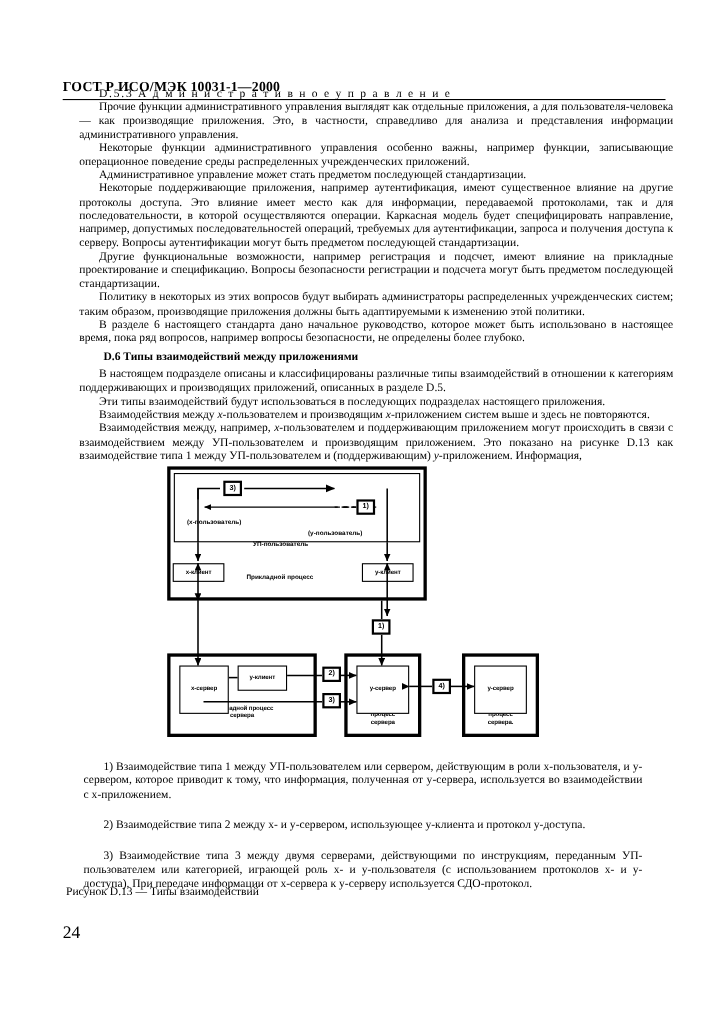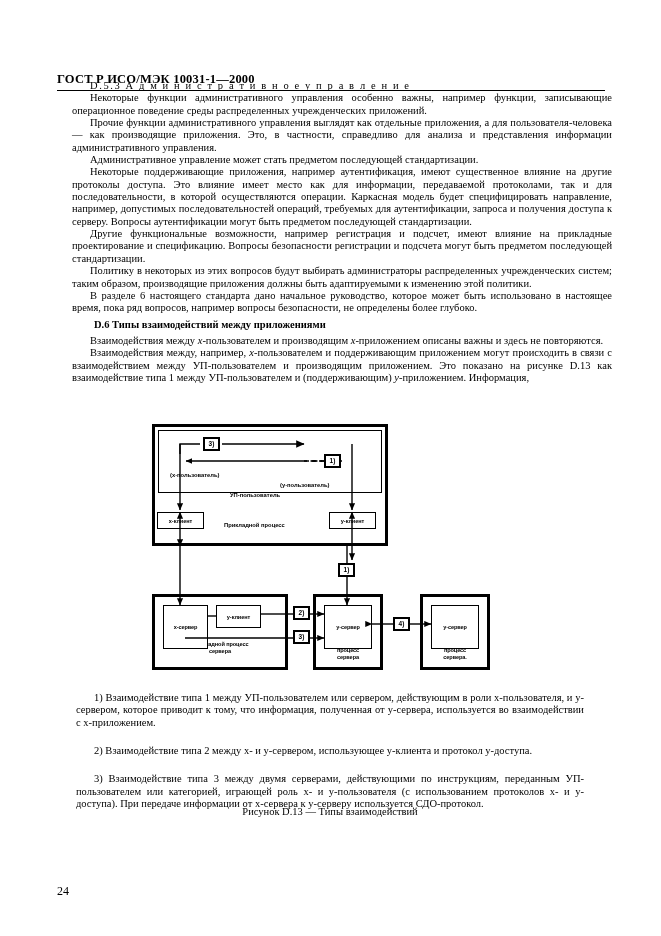--- a/index.html
+++ b/index.html
@@ -185,54 +185,56 @@
     line-height: 12.35px;
     text-align: justify;
     text-indent: 18px;
   }
 
   .fig-caption {
     position: absolute;
     left: 60px;
     top: 806px;
     width: 540px;
-    text-align: center;
+    text-align: left;
     font-size: 10.5px;
   }
 
   .page-number {
     position: absolute;
     left: 57px;
-    top: 884px;
-    font-size: 12px;
+    top: 840px;
+    font-size: 16px;
   }
 </style>
 </head>
 <body>
 
 <div class="page">
 
   <div class="header">
     <div class="header-title">ГОСТ Р ИСО/МЭК 10031-1—2000</div>
     <div class="header-rule"></div>
   </div>
 
   <div class="body-col">
 
     <p class="heading-sp">D.5.3  А д м и н и с т р а т и в н о е   у п р а в л е н и е</p>
+    <p class="para">Прочие функции административного управления выглядят как отдельные приложения, а для пользователя-человека — как производящие приложения. Это, в частности, справедливо для анализа и представления информации административного управления.</p>
     <p class="para">Некоторые функции административного управления особенно важны, например функции, записывающие операционное поведение среды распределенных учрежденческих приложений.</p>
-    <p class="para">Прочие функции административного управления выглядят как отдельные приложения, а для пользователя-человека — как производящие приложения. Это, в частности, справедливо для анализа и представления информации административного управления.</p>
     <p class="para">Административное управление может стать предметом последующей стандартизации.</p>
     <p class="para">Некоторые поддерживающие приложения, например аутентификация, имеют существенное влияние на другие протоколы доступа. Это влияние имеет место как для информации, передаваемой протоколами, так и для последовательности, в которой осуществляются операции. Каркасная модель будет специфицировать направление, например, допустимых последовательностей операций, требуемых для аутентификации, запроса и получения доступа к серверу. Вопросы аутентификации могут быть предметом последующей стандартизации.</p>
     <p class="para">Другие функциональные возможности, например регистрация и подсчет, имеют влияние на прикладные проектирование и спецификацию. Вопросы безопасности регистрации и подсчета могут быть предметом последующей стандартизации.</p>
     <p class="para">Политику в некоторых из этих вопросов будут выбирать администраторы распределенных учрежденческих систем; таким образом, производящие приложения должны быть адаптируемыми к изменению этой политики.</p>
     <p class="para">В разделе 6 настоящего стандарта дано начальное руководство, которое может быть использовано в настоящее время, пока ряд вопросов, например вопросы безопасности, не определены более глубоко.</p>
     <p class="heading-bold">D.6  Типы взаимодействий между приложениями</p>
-
-    <p class="para"><span>Взаимодействия между </span><span class="it">х</span><span>-пользователем и производящим </span><span class="it">х</span><span>-приложением описаны важны и здесь не повторяются.</span></p>
+    <p class="para">В настоящем подразделе описаны и классифицированы различные типы взаимодействий в отношении к категориям поддерживающих и производящих приложений, описанных в разделе D.5.</p>
+    <p class="para">Эти типы взаимодействий будут использоваться в последующих подразделах настоящего приложения.</p>
+
+    <p class="para"><span>Взаимодействия между </span><span class="it">х</span><span>-пользователем и производящим </span><span class="it">х</span><span>-приложением систем выше и здесь не повторяются.</span></p>
 
     <p class="para"><span>Взаимодействия между, например, </span><span class="it">х</span><span>-пользователем и поддерживающим приложением могут происходить в связи с взаимодействием между УП-пользователем и производящим приложением. Это показано на рисунке D.13 как взаимодействие типа 1 между УП-пользователем и (поддерживающим) </span><span class="it">у</span><span>-приложением. Информация,</span></p>
   </div>
 
   <div class="figure">
 
     <svg class="fig-svg" viewBox="0 0 360 246">
       <defs>
         <marker id="ah" markerWidth="7" markerHeight="7" refX="5.6" refY="2.6" orient="auto">
           <path d="M0,0 L6,2.6 L0,5.2 Z" fill="#000"></path>

